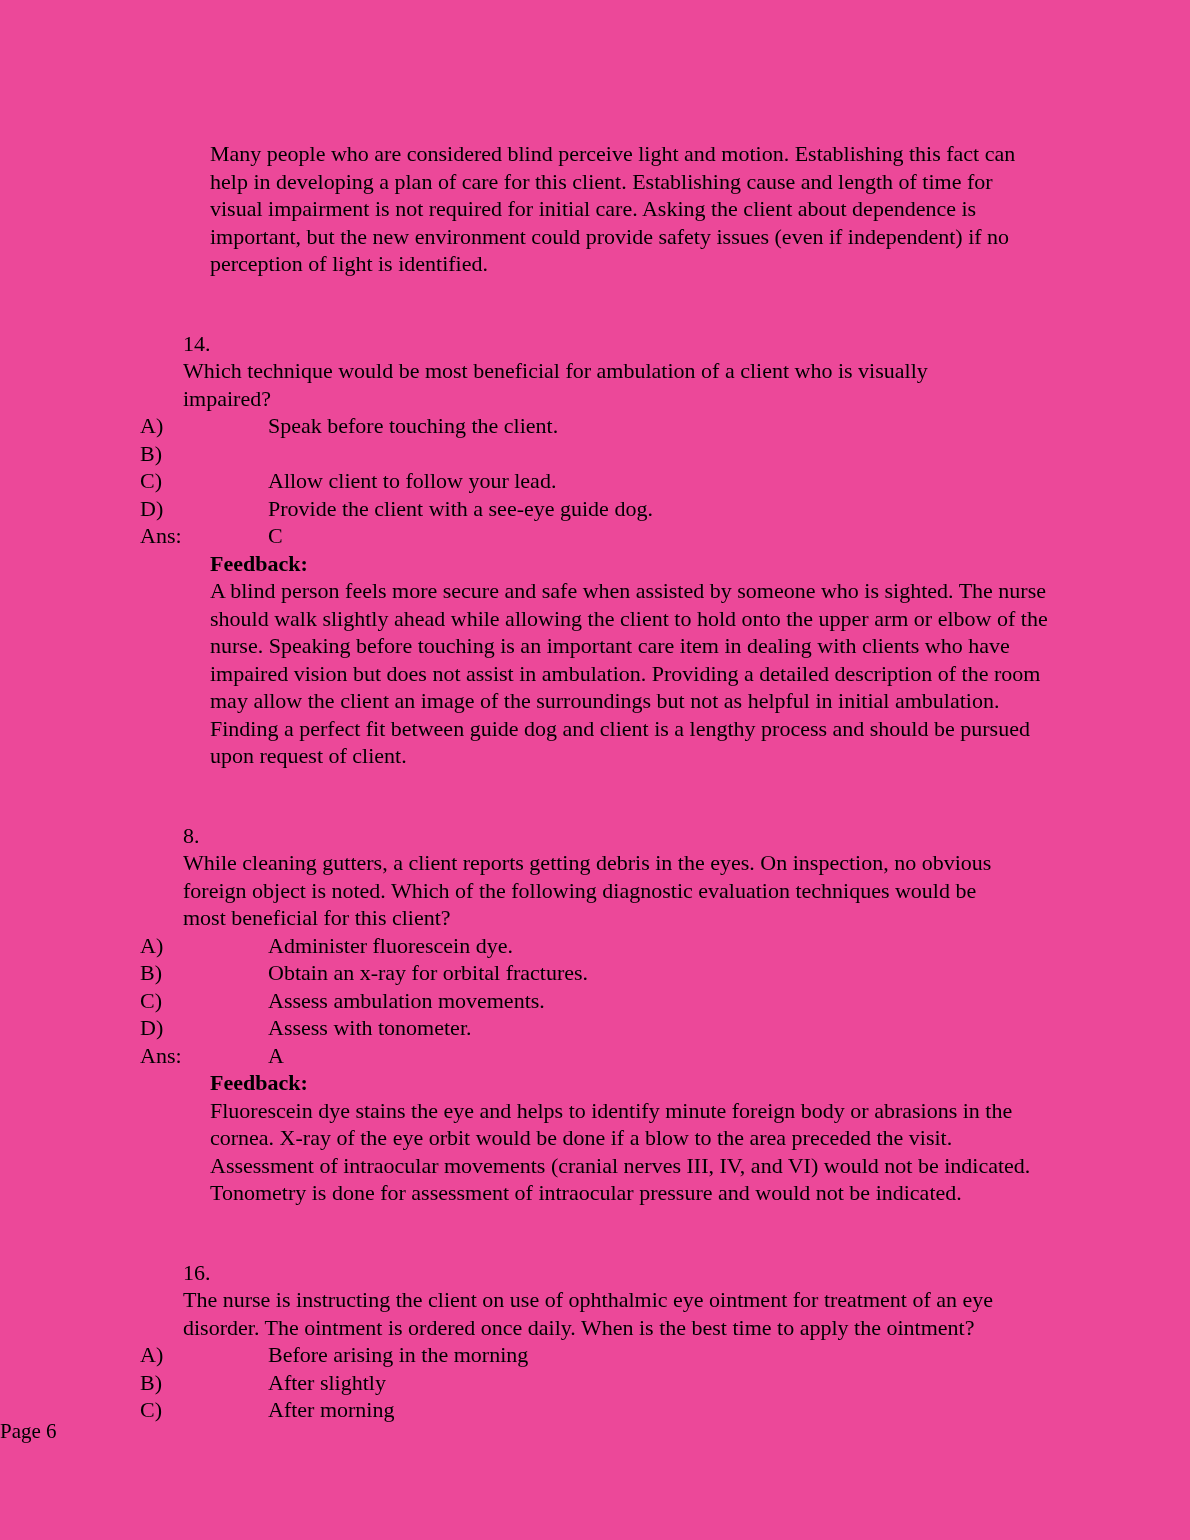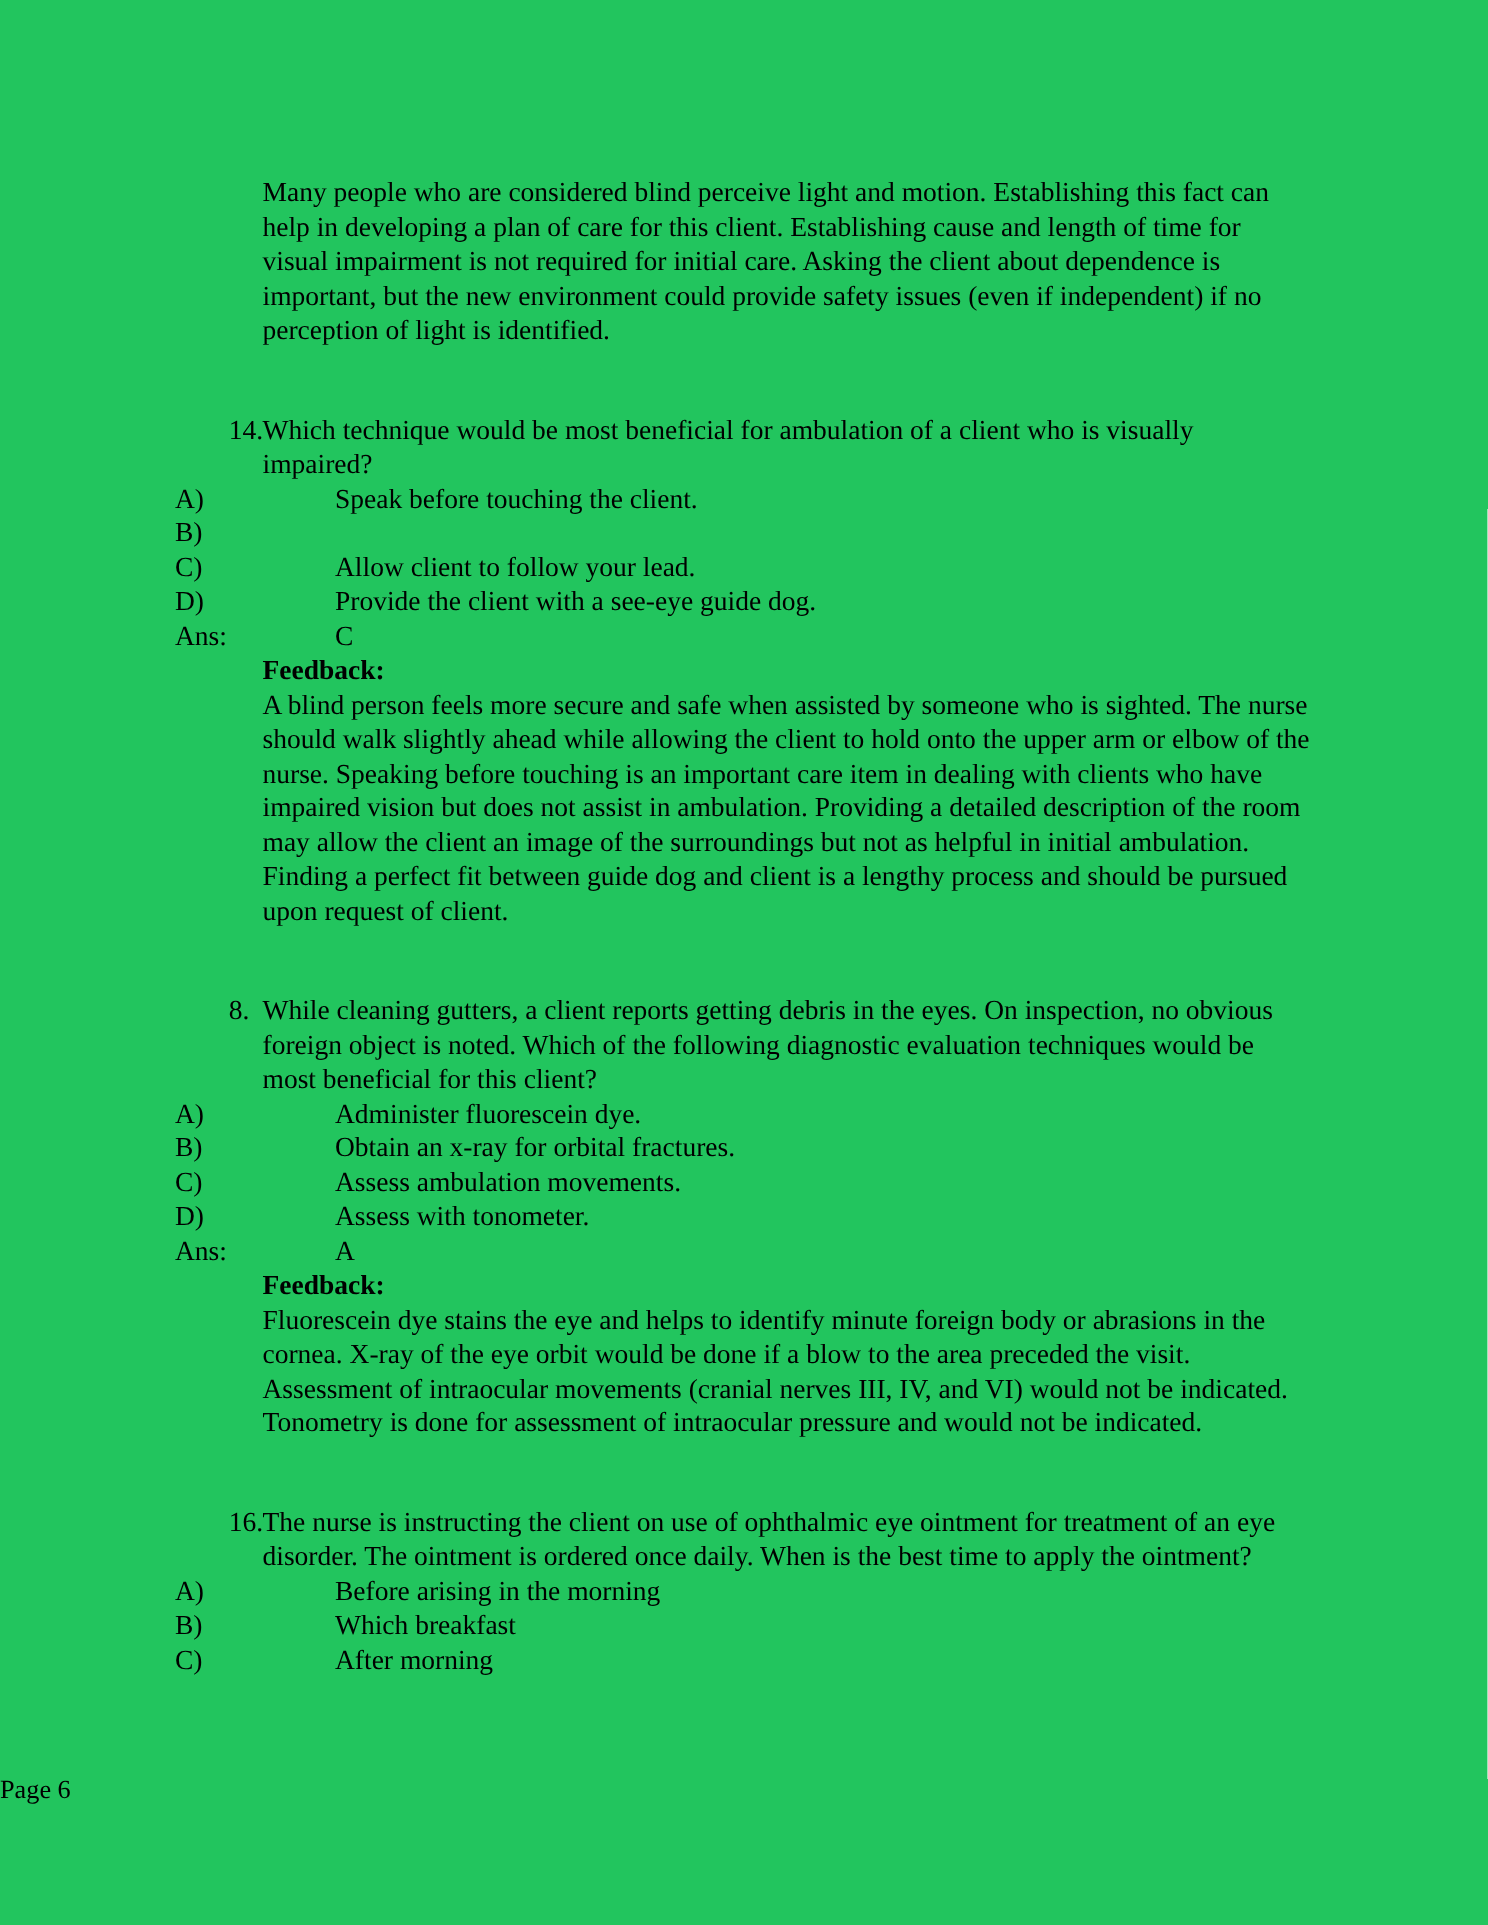--- a/index.html
+++ b/index.html
@@ -5,40 +5,41 @@
   * { margin: 0; padding: 0; box-sizing: border-box; }
   html, body { background: #ffffff; }
   body {
     font-family: "Liberation Serif", "DejaVu Serif", serif;
     color: #000000;
   }
   .page {
     position: relative;
     width: 1190px;
     height: 1540px;
-    background: #22c55e;
+    background: #ec4899;
     overflow: hidden;
     font-size: 22px;
     line-height: 27.5px;
   }
   .content {
     position: absolute;
     top: 140px;
     left: 140px;
     width: 910px;
   }
   .para-indent {
     margin-left: 70px;
     width: 840px;
     text-align: left;
   }
   .question { margin-top: 52px; }
   .stem-row {
     display: flex;
     margin-left: 43px;
+    flex-direction: column;
   }
   .qnum {
     width: 27px;
     flex-shrink: 0;
   }
   .stem { width: 838px; }
   .option, .ans-row {
     display: flex;
   }
   .letter, .ans-label {
@@ -130,21 +131,21 @@
       <div class="stem-row">
         <span class="qnum">16.</span>
         <div class="stem">The nurse is instructing the client on use of ophthalmic eye ointment for treatment of an eye disorder. The ointment is ordered once daily. When is the best time to apply the ointment?</div>
       </div>
       <div class="option">
         <span class="letter">A)</span>
         <span>Before arising in the morning</span>
       </div>
       <div class="option">
         <span class="letter">B)</span>
-        <span>Which breakfast</span>
+        <span>After slightly</span>
       </div>
       <div class="option">
         <span class="letter">C)</span>
         <span>After morning</span>
       </div>
     </div>
 
   </div>
 
   <div class="footer">Page 6</div>

